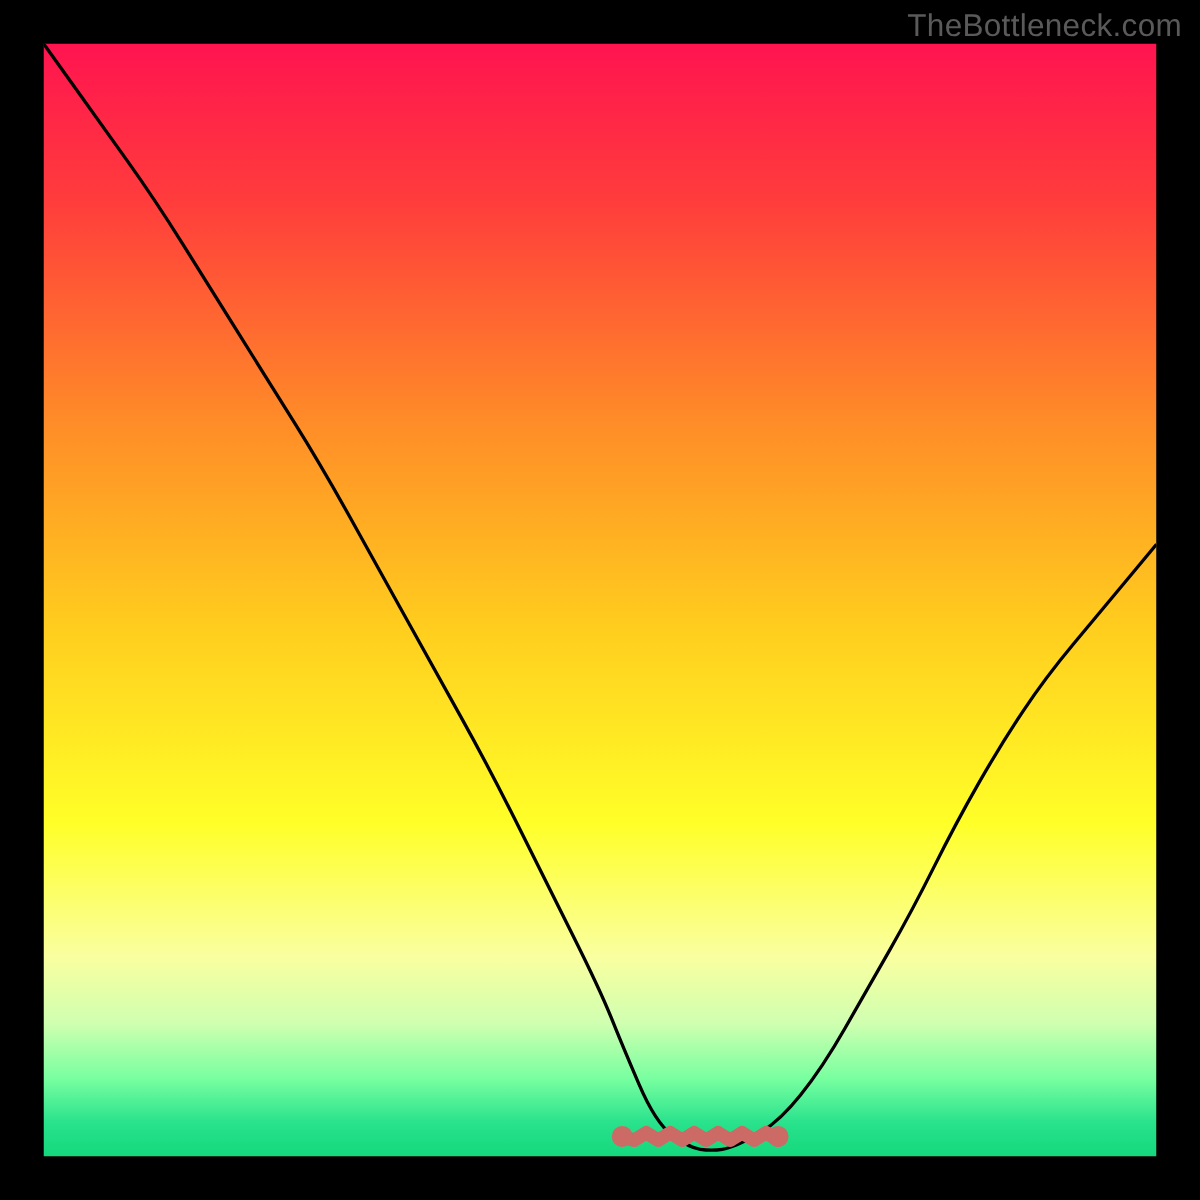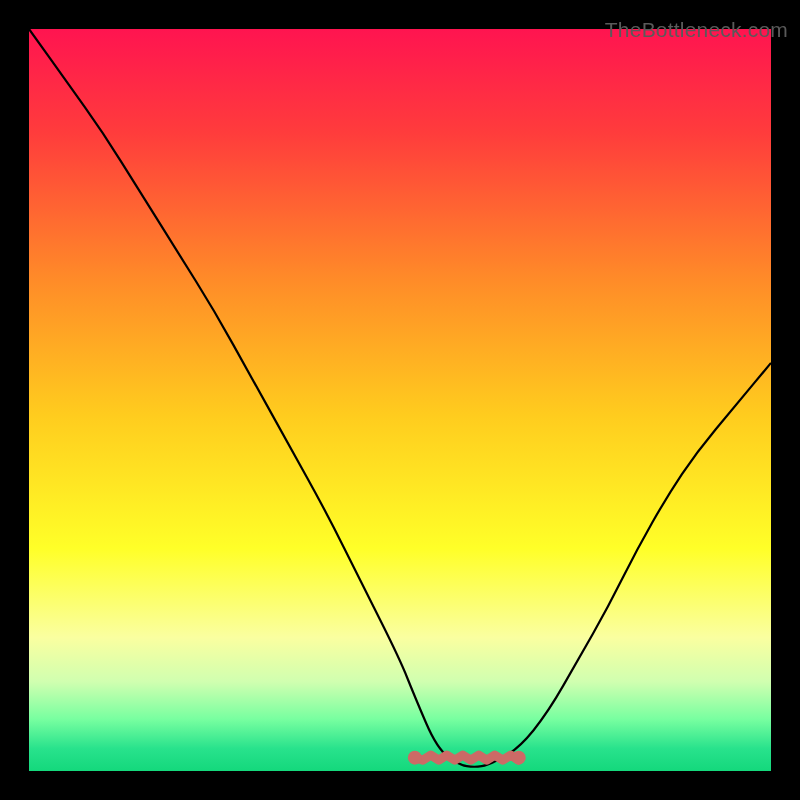--- a/index.html
+++ b/index.html
@@ -13,21 +13,20 @@
   }
   .watermark {
     position: absolute;
     top: 6px;
     right: 12px;
     color: #5a5a5a;
     font-size: 21px;
     font-weight: 400;
     z-index: 10;
     letter-spacing: 0.2px;
-    margin-top: 12px;
   }
   .plot {
     position: absolute;
     left: 29px;
     top: 29px;
     width: 742px;
     height: 742px;
   }
   .plot svg {
     width: 100%;

